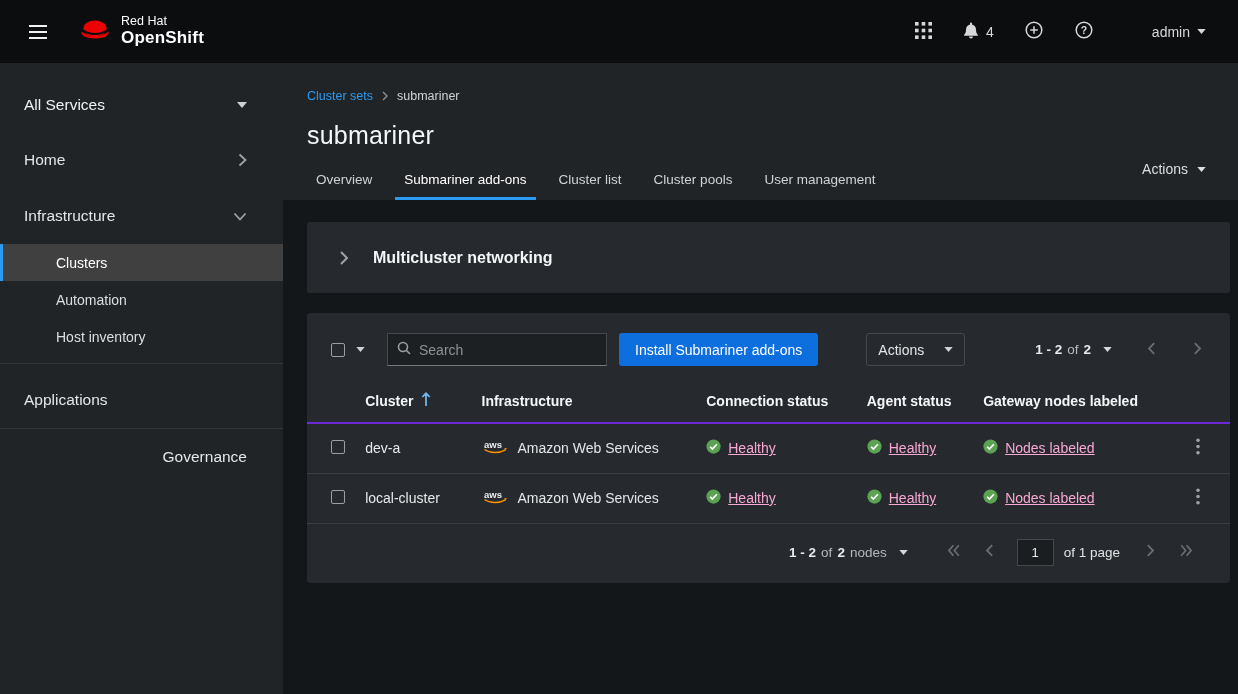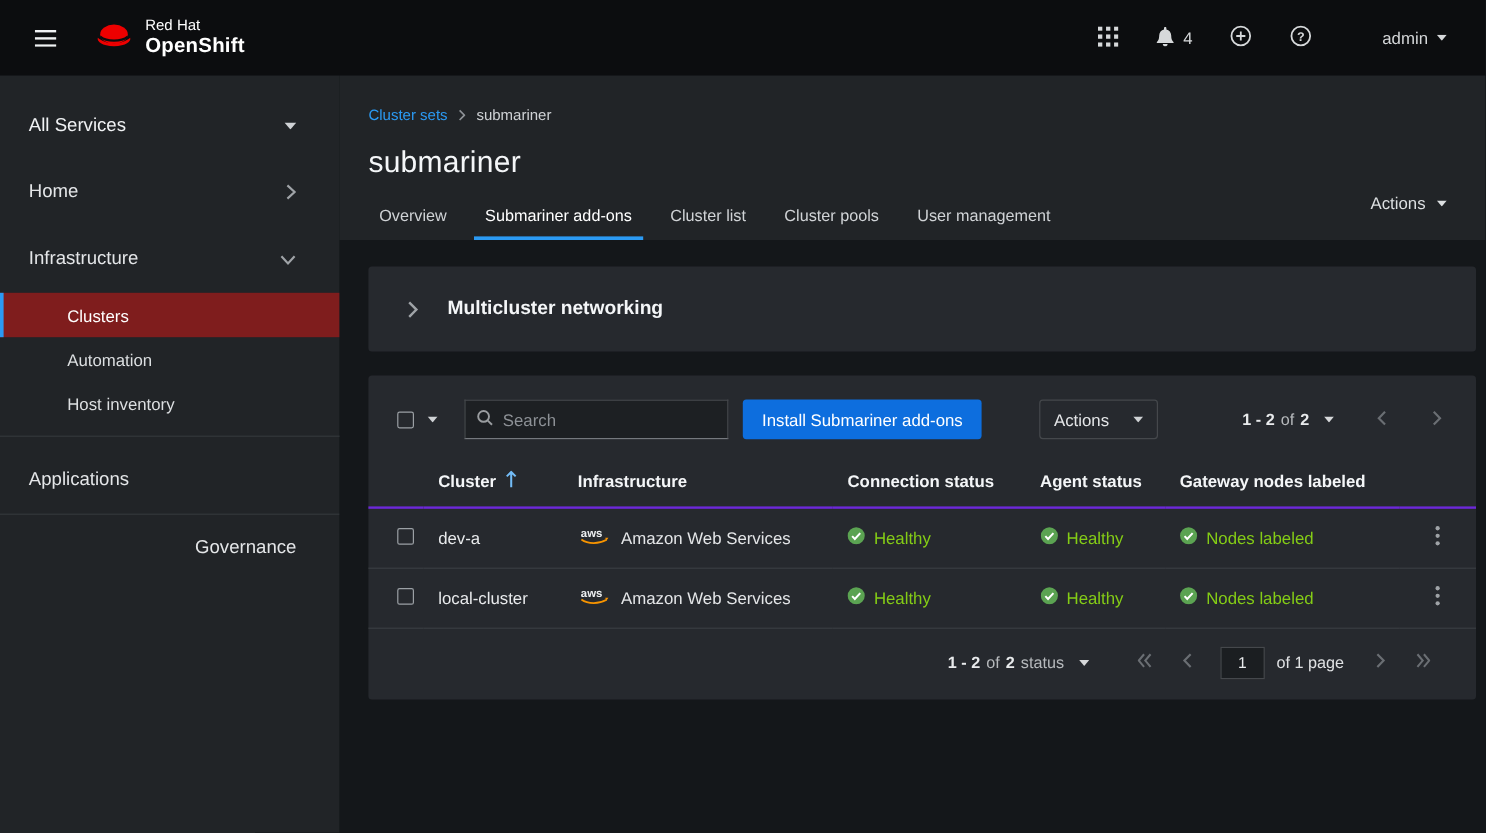--- a/index.html
+++ b/index.html
@@ -25,21 +25,21 @@
   .user { font-size:14px; color:#e8eaec; margin-left:28px; }
 
   
   .layout { display:flex; height:631px; }
 
   
   .sidebar { width:283px; background:#212427; flex-shrink:0; padding-top:14px; }
   .perspective { width:100%; height:55px; display:flex; align-items:center; justify-content:space-between; padding:0 36px 0 24px; font-size:15.5px; color:#f0f2f4; }
   .nav-item { height:56px; display:flex; align-items:center; justify-content:space-between; padding:0 36px 0 24px; font-size:15.5px; color:#e4e6e8; cursor:pointer; }
   .sub-item { height:37px; display:flex; align-items:center; padding-left:53px; font-size:14px; color:#dcdfe1; cursor:pointer; border-left:3px solid transparent; }
-  .sub-item.active { background:#7f1d1d; border-left-color:#2b9af3; color:#fff; }
+  .sub-item.active { background:#404040; border-left-color:#2b9af3; color:#fff; }
   .nav-divider { height:17px; position:relative; }
   .nav-divider::after { content:""; position:absolute; left:0; right:0; top:8px; border-top:1px solid #33373b; }
   .nav-item.bordered { border-top:1px solid #33373b;justify-content:flex-end; }
   .chev { color:#9fa3a7; display:flex; align-items:center; }
 
   
   .main { flex:1; display:flex; flex-direction:column; min-width:0; }
   .page-header { background:#212427; padding:26px 28px 0 24px; position:relative; }
   .breadcrumb { display:flex; align-items:center; gap:9px; font-size:12.5px; }
   .breadcrumb a { color:#2b9af3; }
@@ -78,21 +78,21 @@
 
   
   table { width:100%; border-collapse:collapse; font-size:14px; table-layout:fixed; }
   th, td { text-align:left; vertical-align:middle; padding:0 8px 0 12px; }
   thead th { height:44px; font-weight:700; color:#f4f6f8; border-bottom:2px solid #6d28d9; }
   tbody td { height:50px; border-bottom:1px solid #3a3e42; }
   .col-check { width:46px; padding:0 0 0 24px; }
   .cell-cluster { color:#e8eaec; }
   .cell-infra { display:flex; align-items:center; gap:9px; color:#e4e6e8; }
   .status { display:flex; align-items:center; gap:7px; }
-  .status a { color:#84cc16; }
+  .status a { color:#f9a8d4;text-decoration:underline; }
   .sort { display:flex; align-items:center; gap:8px; font-weight:700; color:#f4f6f8; padding:0; }
   .col-kebab { width:64px; text-align:center; padding:0; }
   .kebab { width:30px; height:30px; display:flex; align-items:center; justify-content:center; margin:0 auto; color:#9fa3a7; }
 
   
   .pagination-bottom { display:flex; align-items:center; justify-content:flex-end; padding:15px 26px 17px; font-size:13.5px; color:#e8eaec; }
   .pagination-bottom .pag-summary { margin-right:28px; }
   .pagination-bottom .pag-nav { margin:0 5px; }
   .page-input { width:37px; height:27px; background:#1b1e21; border:1px solid #45484c; color:#e8eaec; text-align:center; font-size:13px; font-family:inherit; margin:0 10px 0 9px; outline:none; }
   .page-label { color:#e0e2e4; margin-right:12px; white-space:nowrap; }
@@ -472,21 +472,21 @@
               </td>
             </tr>
           </tbody>
         </table>
 
         <div class="pagination-bottom">
           <button class="pag-summary">
             <b>1 - 2</b>
             <span class="dim">of</span>
             <b>2</b>
-            <span class="dim">status</span>
+            <span class="dim">nodes</span>
             <span class="pag-caret">
               <svg width="9" height="5" viewBox="0 0 10 6">
                   <path d="M0 0h10L5 6z" fill="currentColor"></path>
                 </svg>
             </span>
           </button>
           <button class="pag-nav">
             <span>
               <svg width="12" height="13" viewBox="0 0 12 13">
                   <path d="M5.4 1.2 L1 6.5 L5.4 11.8 M10.8 1.2 L6.4 6.5 L10.8 11.8" fill="none" stroke="currentColor" stroke-width="1.7"></path>

